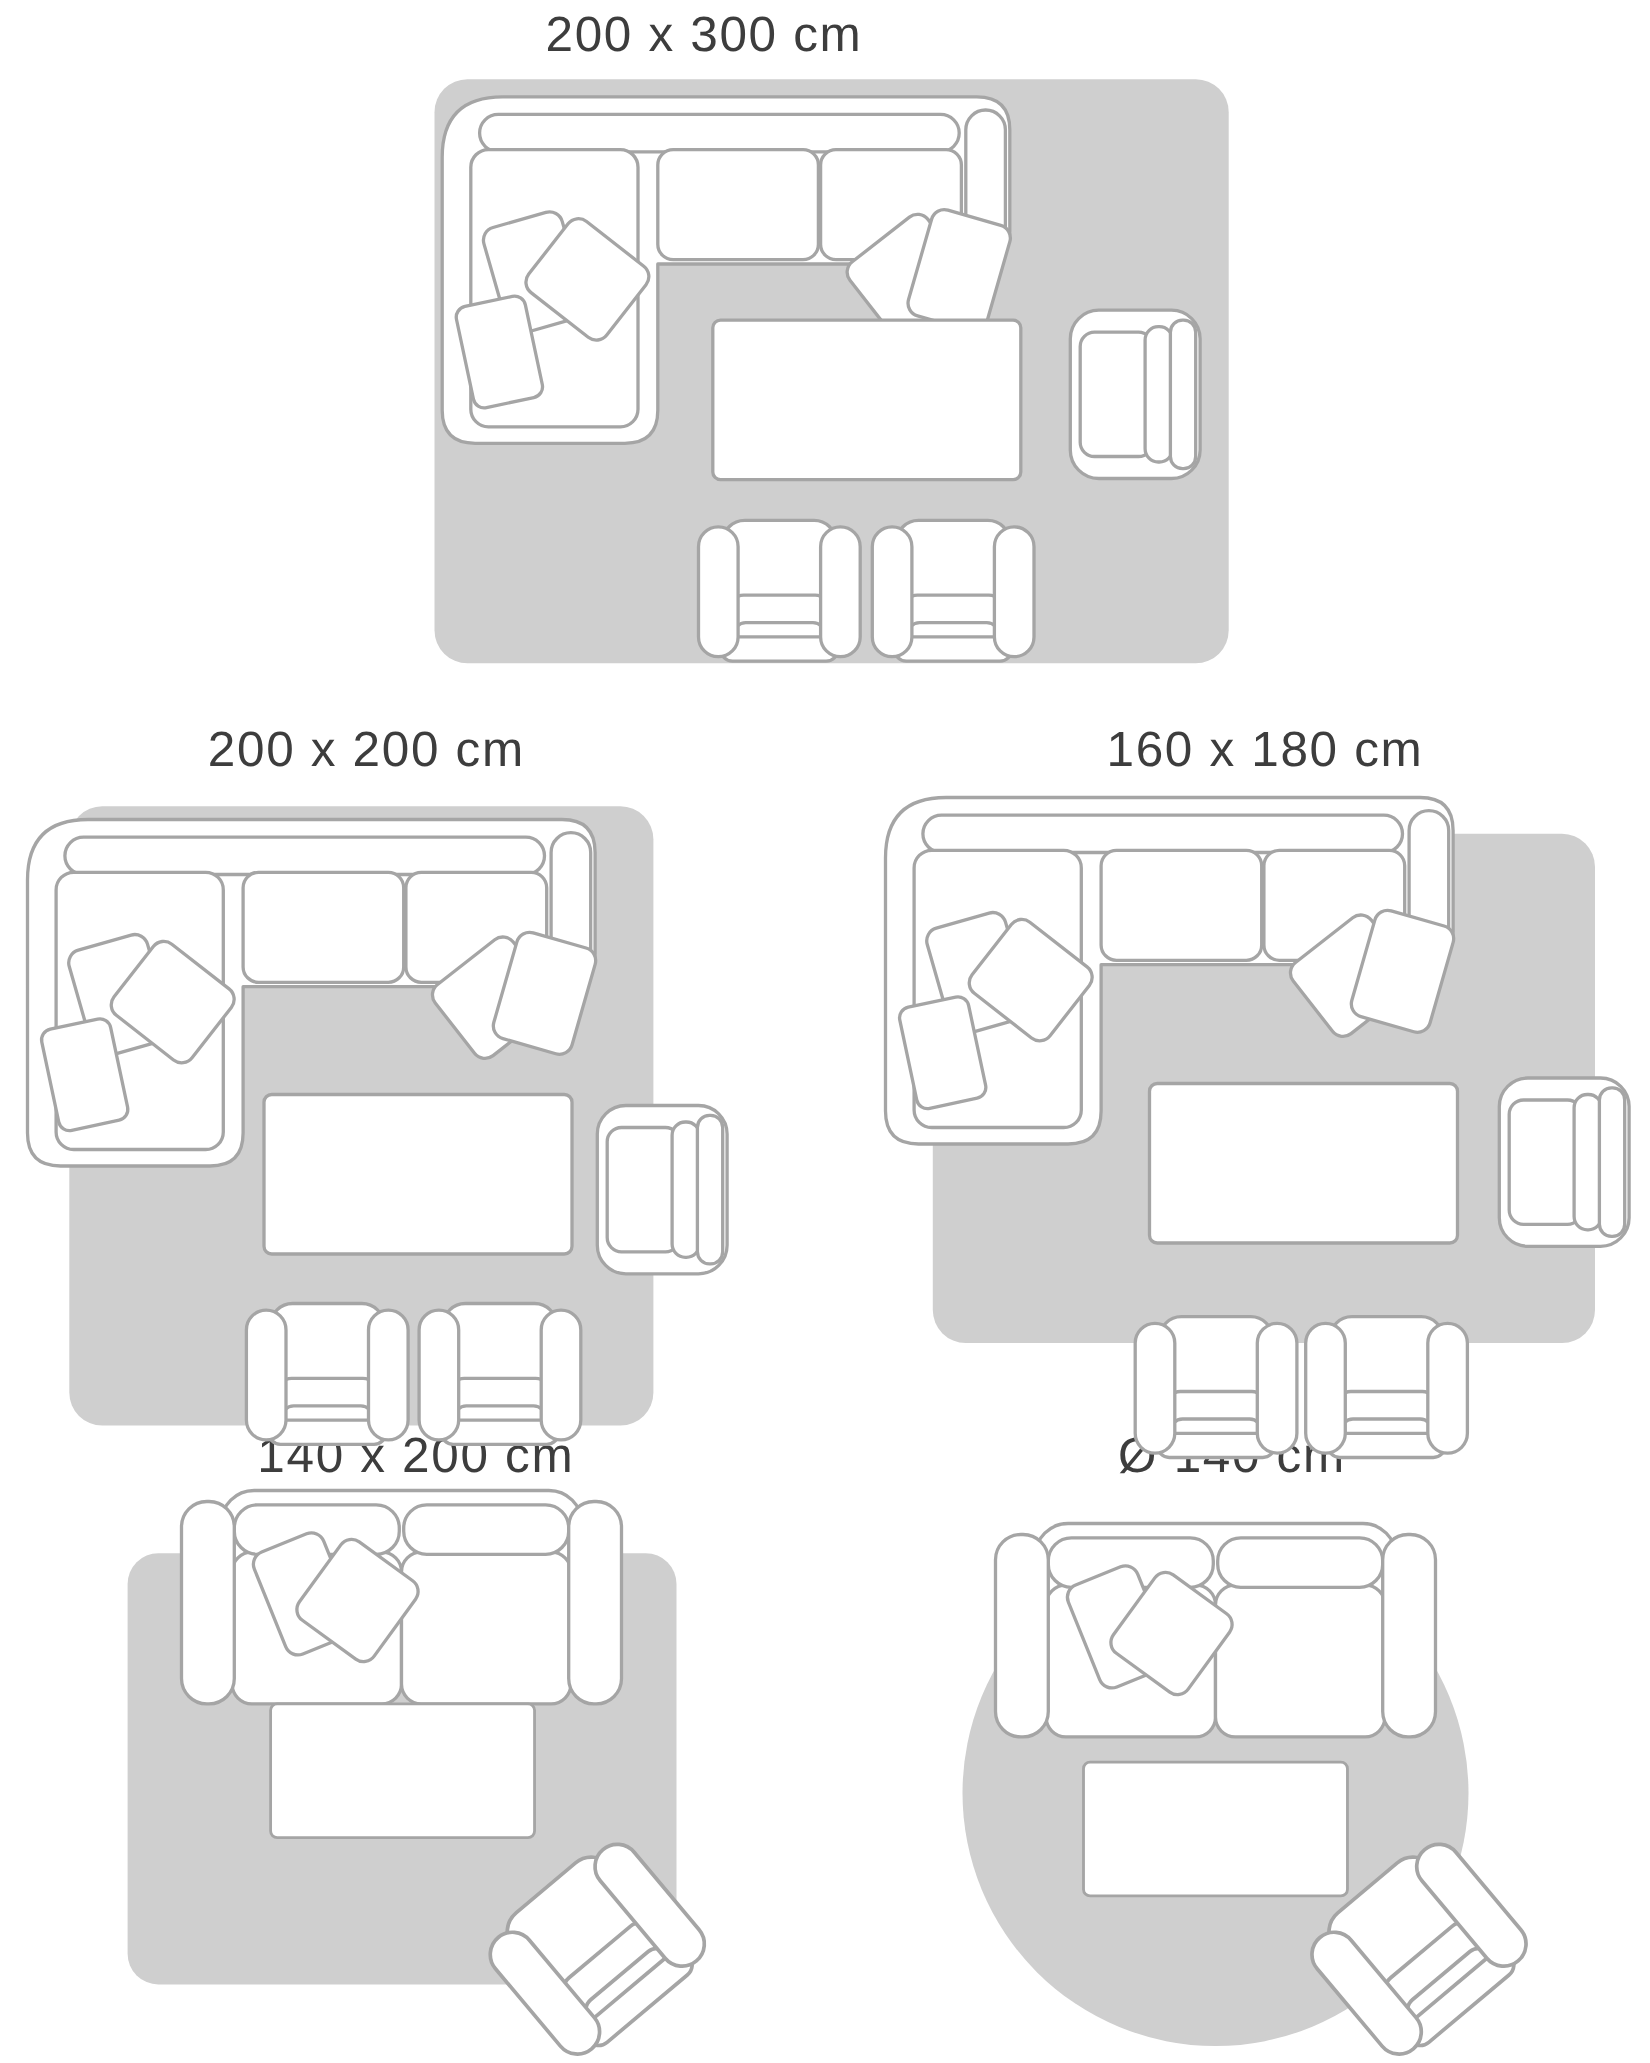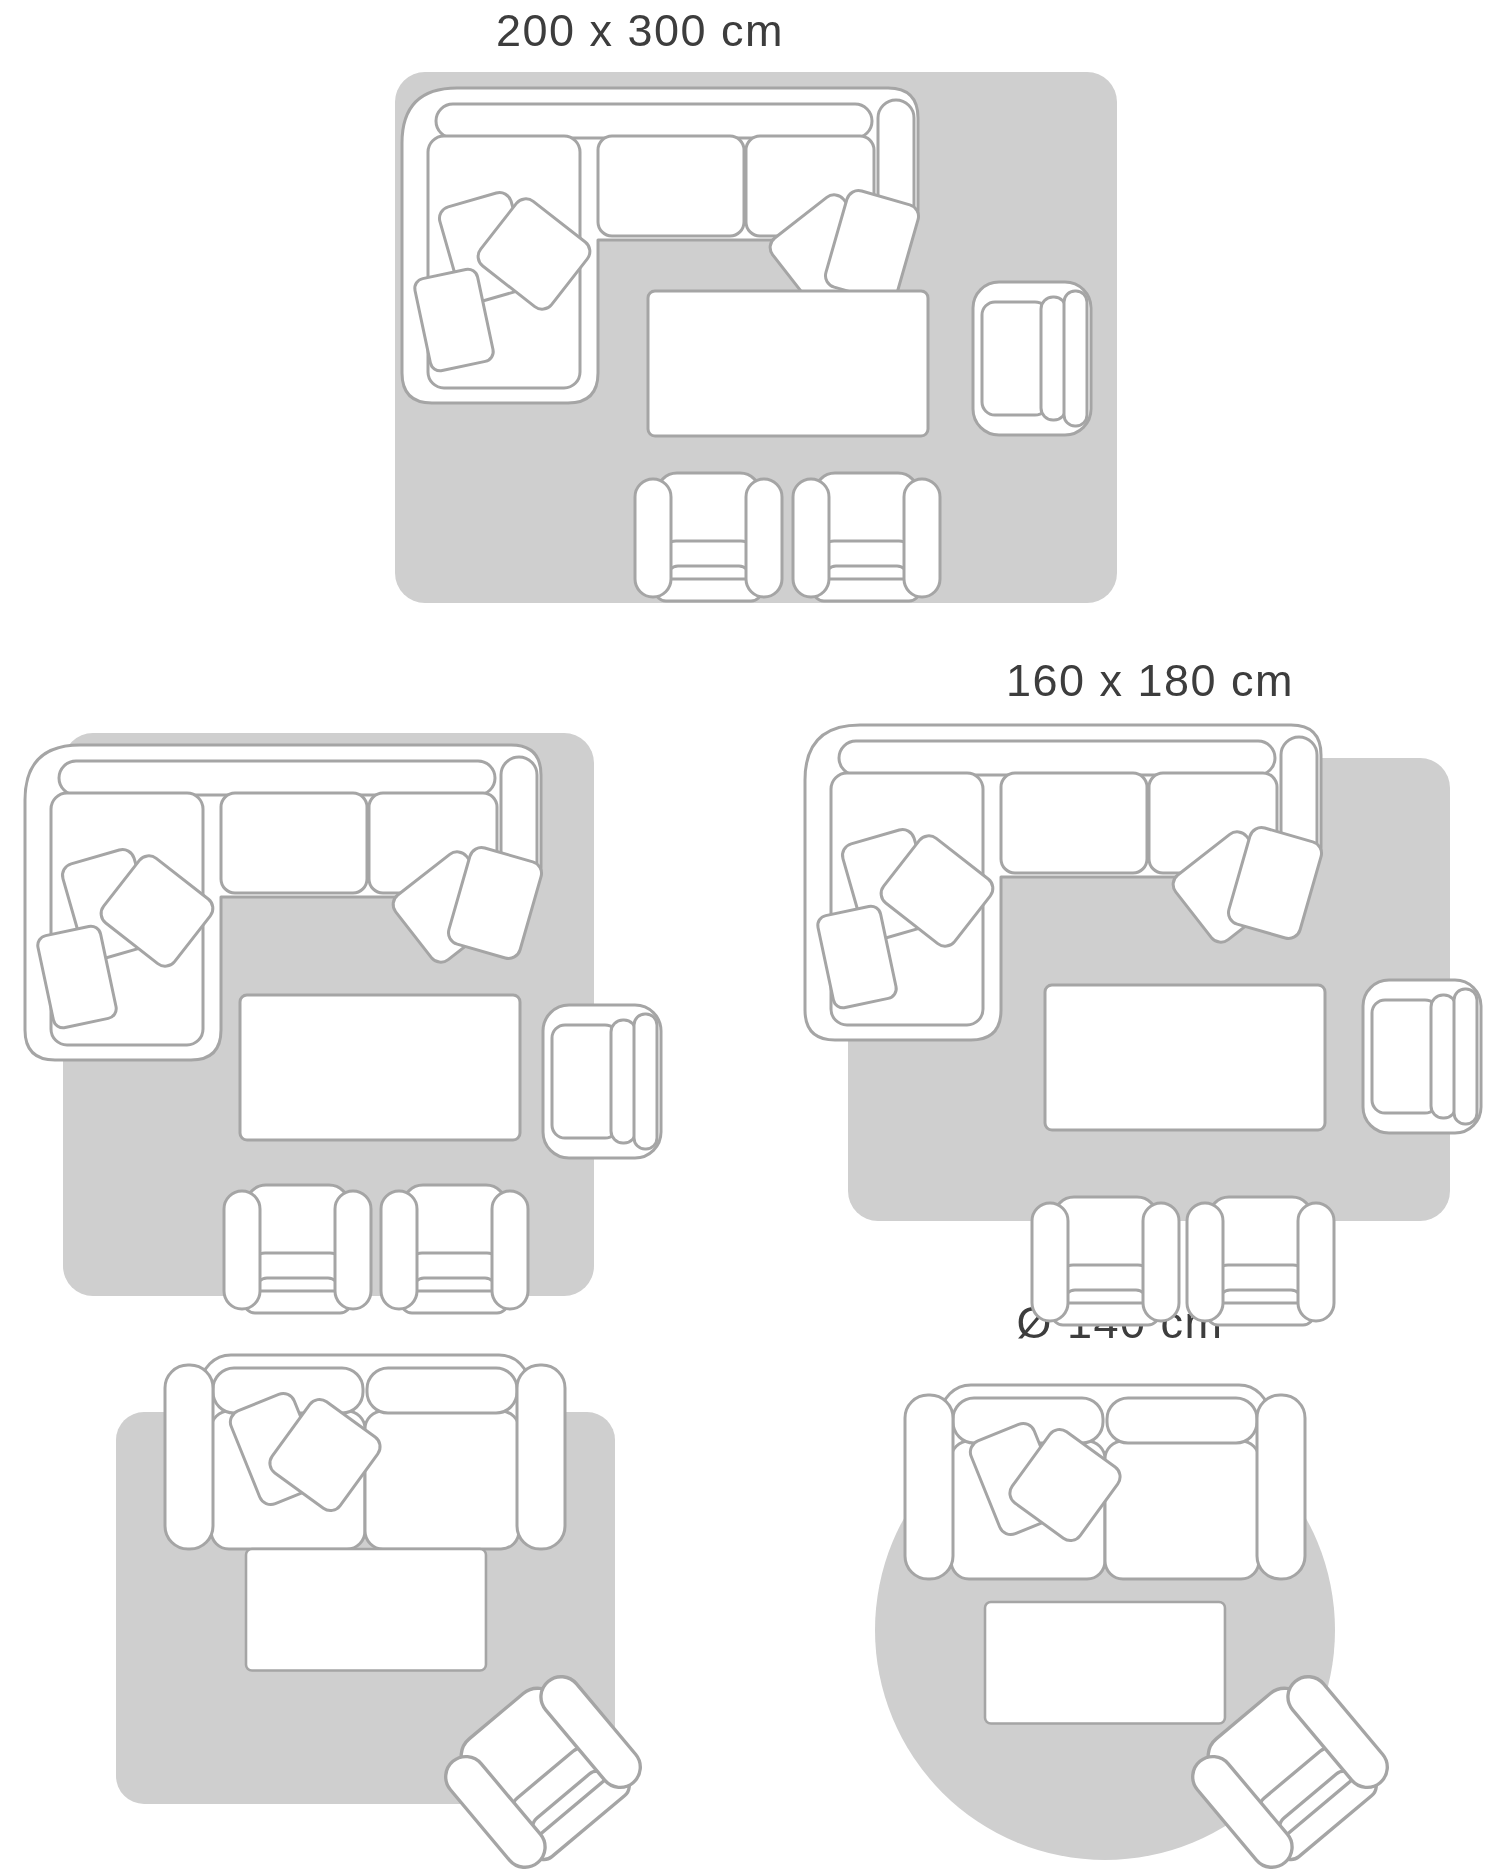--- a/index.html
+++ b/index.html
@@ -28,21 +28,23 @@
     stroke-linejoin:round;
     stroke-linecap:round;
   }
 </style>
 </head>
 <body>
 
 <div id="canvas">
 
   <div class="size-title" style="left:640px;top:8px">200 x 300 cm</div>
+  <div class="size-title" style="left:333px;top:658px">200 x 200 cm</div>
   <div class="size-title" style="left:1150px;top:658px">160 x 180 cm</div>
+  <div class="size-title" style="left:378px;top:1300px">140 x 200 cm</div>
   <div class="size-title" style="left:1120px;top:1300px">Ø 140 cm</div>
 
   <svg class="scene" width="1500" height="1875" viewBox="0 0 1500 1875">
     <defs>
 
       <g id="fL">
         <path class="ln" d="M55,0 H486 Q516,0 516,30 V122 Q516,152 486,152 H196 V285 Q196,315 166,315 H30 Q0,315 0,285 V55 Q0,0 55,0 Z"></path>
         <rect class="ln" x="34" y="16" width="436" height="34" rx="17"></rect>
         <rect class="ln" x="476" y="12" width="36" height="142" rx="18"></rect>
         <rect class="ln" x="196" y="48" width="146" height="100" rx="14"></rect>

